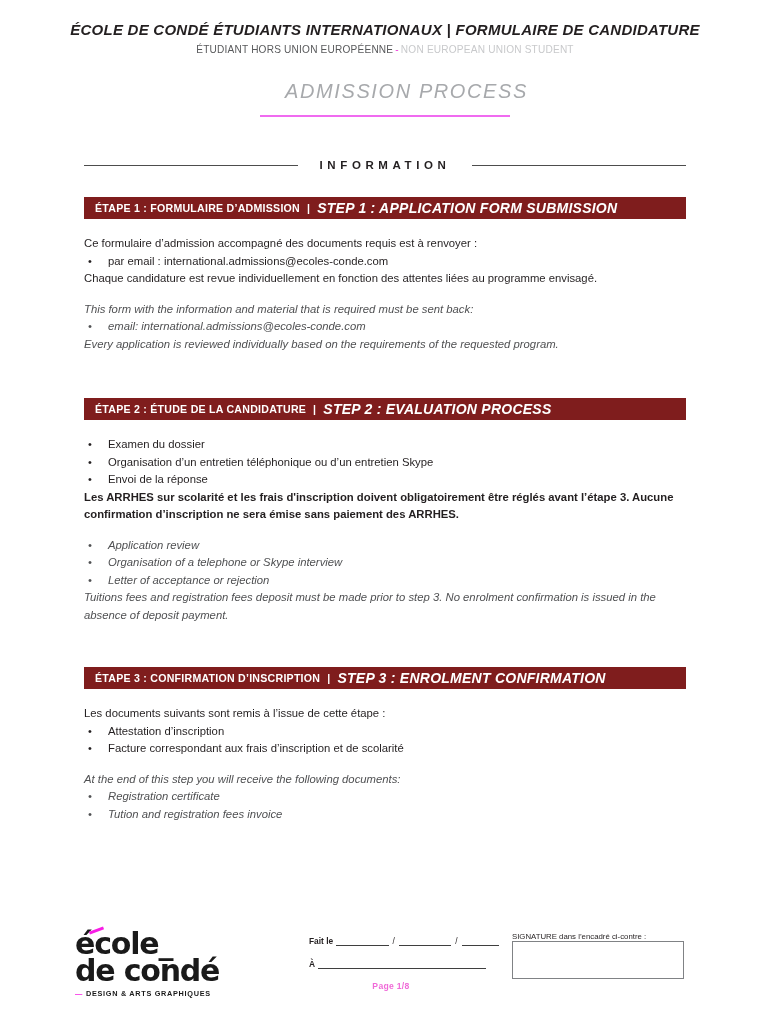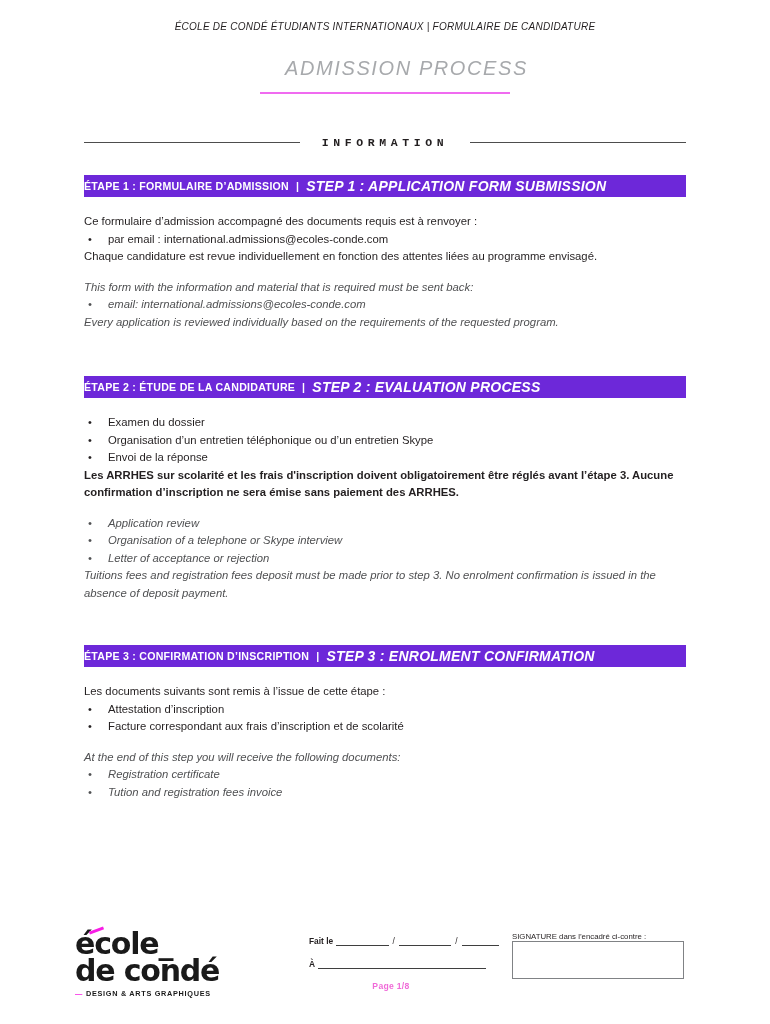--- a/index.html
+++ b/index.html
@@ -20,22 +20,22 @@
     inset: 0;
     padding: 0;
   }
 
   
   .doc-header {
     text-align: center;
     padding-top: 21px;
   }
   .header-line1 {
-    font-size: 10px;
-    font-weight: normal;
+    font-size: 15px;
+    font-weight: bold;
     font-style: italic;
     letter-spacing: 0.25px;
     color: #231f20;
     white-space: nowrap;
   }
   .header-line2 {
     margin-top: 6px;
     font-size: 10.1px;
     letter-spacing: 0.2px;
     white-space: nowrap;
@@ -82,33 +82,33 @@
     height: 1px;
     background: #4d4d4d;
   }
   .info-divider .info-label {
     font-size: 11.5px;
     font-weight: bold;
     letter-spacing: 4.6px;
     color: #231f20;
     padding: 0 22px;
     white-space: nowrap;
-    font-family: Liberation Mono, monospace;
   }
 
   
   .content {
     margin: 0 84px;
   }
   .banner {
-    background: #6d28d9;
+    background: #7f1d1d;
     color: #ffffff;
     height: 22px;
     display: flex;
     align-items: center;
+    padding-left: 11px;
     box-sizing: border-box;
     letter-spacing: 0.25px;
     white-space: nowrap;
   }
   .banner .b-fr {
     font-size: 10.6px;
     font-weight: bold;
   }
   .banner .b-pipe {
     font-size: 10.6px;
@@ -261,20 +261,23 @@
     background: #ffffff;
   }
 </style>
 </head>
 <body>
 
 <div class="page">
 
   <div class="doc-header">
     <div class="header-line1">ÉCOLE DE CONDÉ ÉTUDIANTS INTERNATIONAUX  |  FORMULAIRE DE CANDIDATURE</div>
+    <div class="header-line2">
+      <span class="hl2-fr">ÉTUDIANT HORS UNION EUROPÉENNE</span><span class="hl2-sep">-</span><span class="hl2-en">NON EUROPEAN UNION STUDENT</span>
+    </div>
   </div>
 
   <div class="title-block">
     <div class="title-sub">ADMISSION PROCESS</div>
     <div class="title-rule"></div>
   </div>
 
   <div class="info-divider">
     <div class="rule"></div>
     <div class="info-label">INFORMATION</div>

